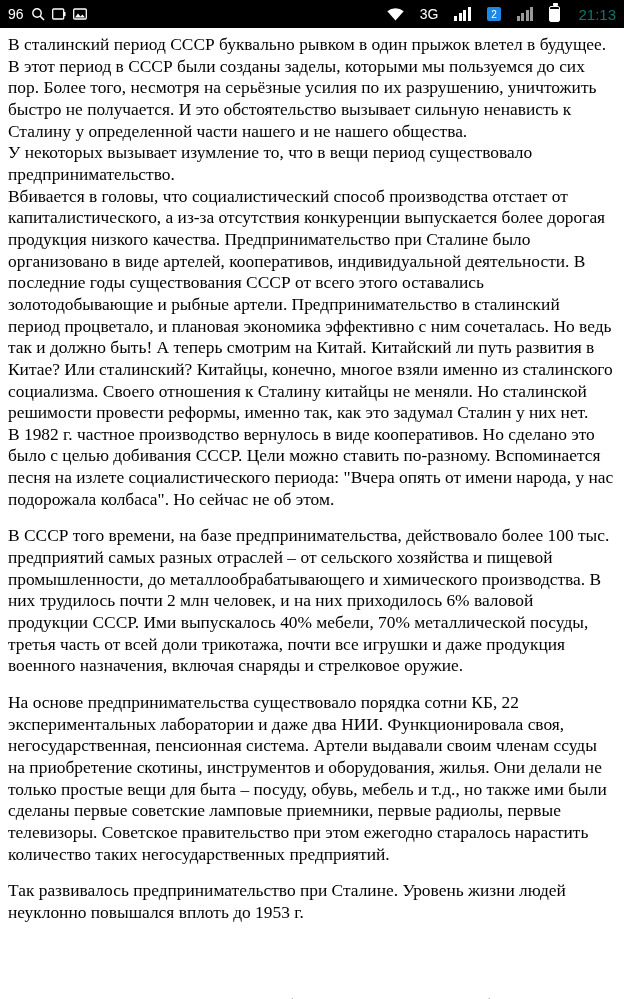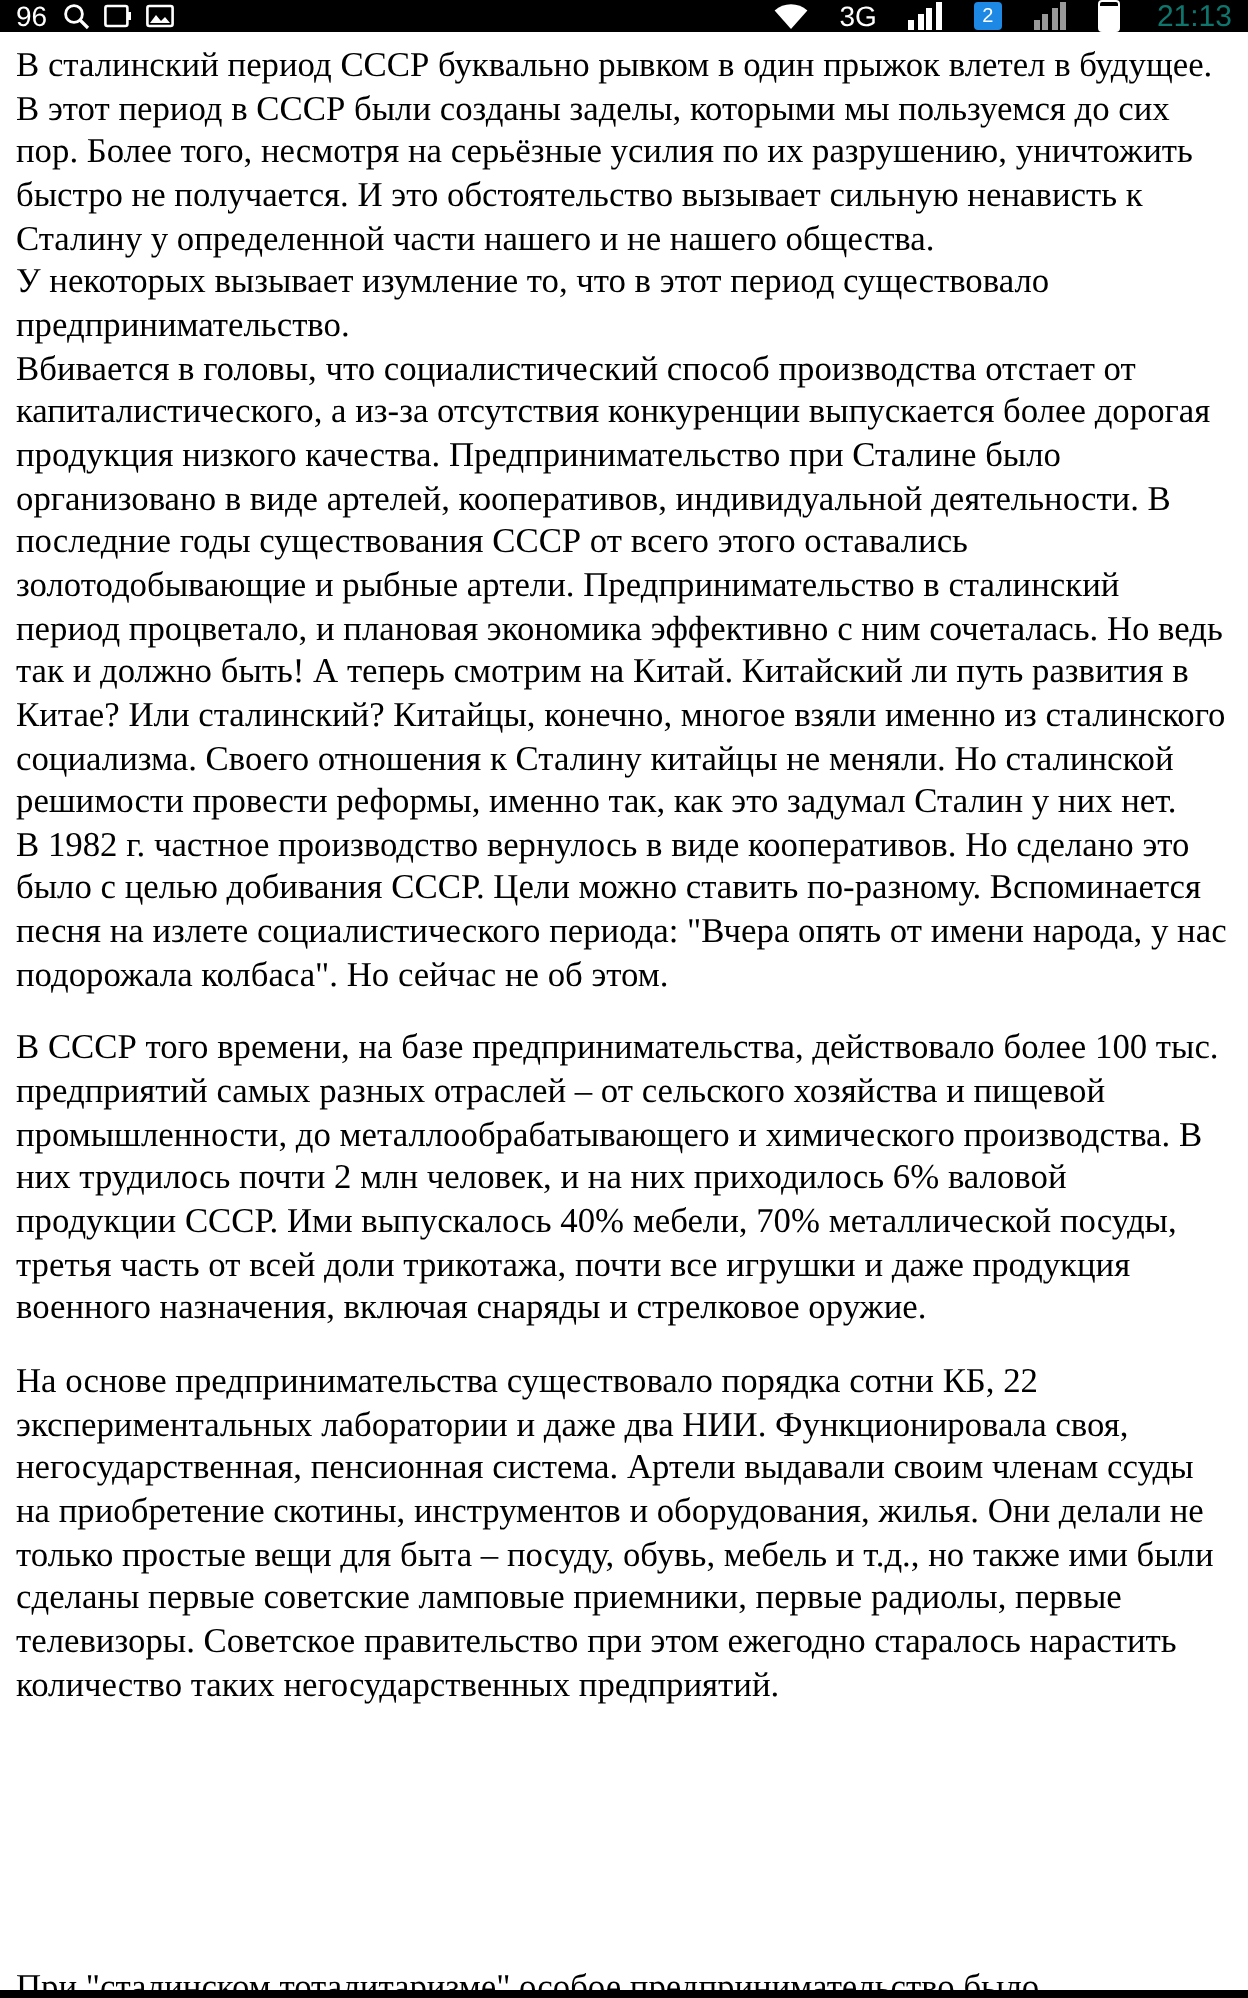--- a/index.html
+++ b/index.html
@@ -9,21 +9,21 @@
   }
   body {
     width: 624px;
     height: 999px;
     overflow: hidden;
     font-family: "Liberation Sans", sans-serif;
   }
 
   
   .statusbar {
-    height: 16px;
+    height: 28px;
     background: #000000;
     color: #ffffff;
     display: flex;
     align-items: center;
     padding: 0 8px;
     font-size: 15px;
     box-sizing: border-box;
   }
   .sb-left {
     display: flex;
@@ -224,25 +224,26 @@
         <i></i>
         <i></i>
       </span>
     <span class="battery"></span>
     <span class="sb-clock">21:13</span>
   </div>
 </div>
 
 <div class="content">
   <p>В сталинский период СССР буквально рывком в один прыжок влетел в будущее. В этот период в СССР были созданы заделы, которыми мы пользуемся до сих пор. Более того, несмотря на серьёзные усилия по их разрушению, уничтожить быстро не получается. И это обстоятельство вызывает сильную ненависть к Сталину у определенной части нашего и не нашего общества.</p>
-  <p>У некоторых вызывает изумление то, что в этот период существовало предпринимательство.</p>
+  <p>У некоторых вызывает изумление то, что в вещи период существовало предпринимательство.</p>
   <p>Вбивается в головы, что социалистический способ производства отстает от капиталистического, а из-за отсутствия конкуренции выпускается более дорогая продукция низкого качества. Предпринимательство при Сталине было организовано в виде артелей, кооперативов, индивидуальной деятельности. В последние годы существования СССР от всего этого оставались золотодобывающие и рыбные артели. Предпринимательство в сталинский период процветало, и плановая экономика эффективно с ним сочеталась. Но ведь так и должно быть! А теперь смотрим на Китай. Китайский ли путь развития в Китае? Или сталинский? Китайцы, конечно, многое взяли именно из сталинского социализма. Своего отношения к Сталину китайцы не меняли. Но сталинской решимости провести реформы, именно так, как это задумал Сталин у них нет.</p>
   <p>В 1982 г. частное производство вернулось в виде кооперативов. Но сделано это было с целью добивания СССР. Цели можно ставить по-разному. Вспоминается песня на излете социалистического периода: "Вчера опять от имени народа, у нас подорожала колбаса". Но сейчас не об этом.</p>
   <p class="gap">В СССР того времени, на базе предпринимательства, действовало более 100 тыс. предприятий самых разных отраслей – от сельского хозяйства и пищевой промышленности, до металлообрабатывающего и химического производства. В них трудилось почти 2 млн человек, и на них приходилось 6% валовой продукции СССР. Ими выпускалось 40% мебели, 70% металлической посуды, третья часть от всей доли трикотажа, почти все игрушки и даже продукция военного назначения, включая снаряды и стрелковое оружие.</p>
   <p class="gap">На основе предпринимательства существовало порядка сотни КБ, 22 экспериментальных лаборатории и даже два НИИ. Функционировала своя, негосударственная, пенсионная система. Артели выдавали своим членам ссуды на приобретение скотины, инструментов и оборудования, жилья. Они делали не только простые вещи для быта – посуду, обувь, мебель и т.д., но также ими были сделаны первые советские ламповые приемники, первые радиолы, первые телевизоры. Советское правительство при этом ежегодно старалось нарастить количество таких негосударственных предприятий.</p>
+  <p class="gap">Так развивалось предпринимательство при Сталине. Уровень жизни людей неуклонно повышался вплоть до 1953 г.</p>
   <div class="clipped">
     <p>При "сталинском тоталитаризме" особое предпринимательство было</p>
   </div>
 </div>
 
 <div class="navbar">
   <div class="nav-btn">
     <span class="tri-back"></span>
   </div>
   <div class="nav-btn">

